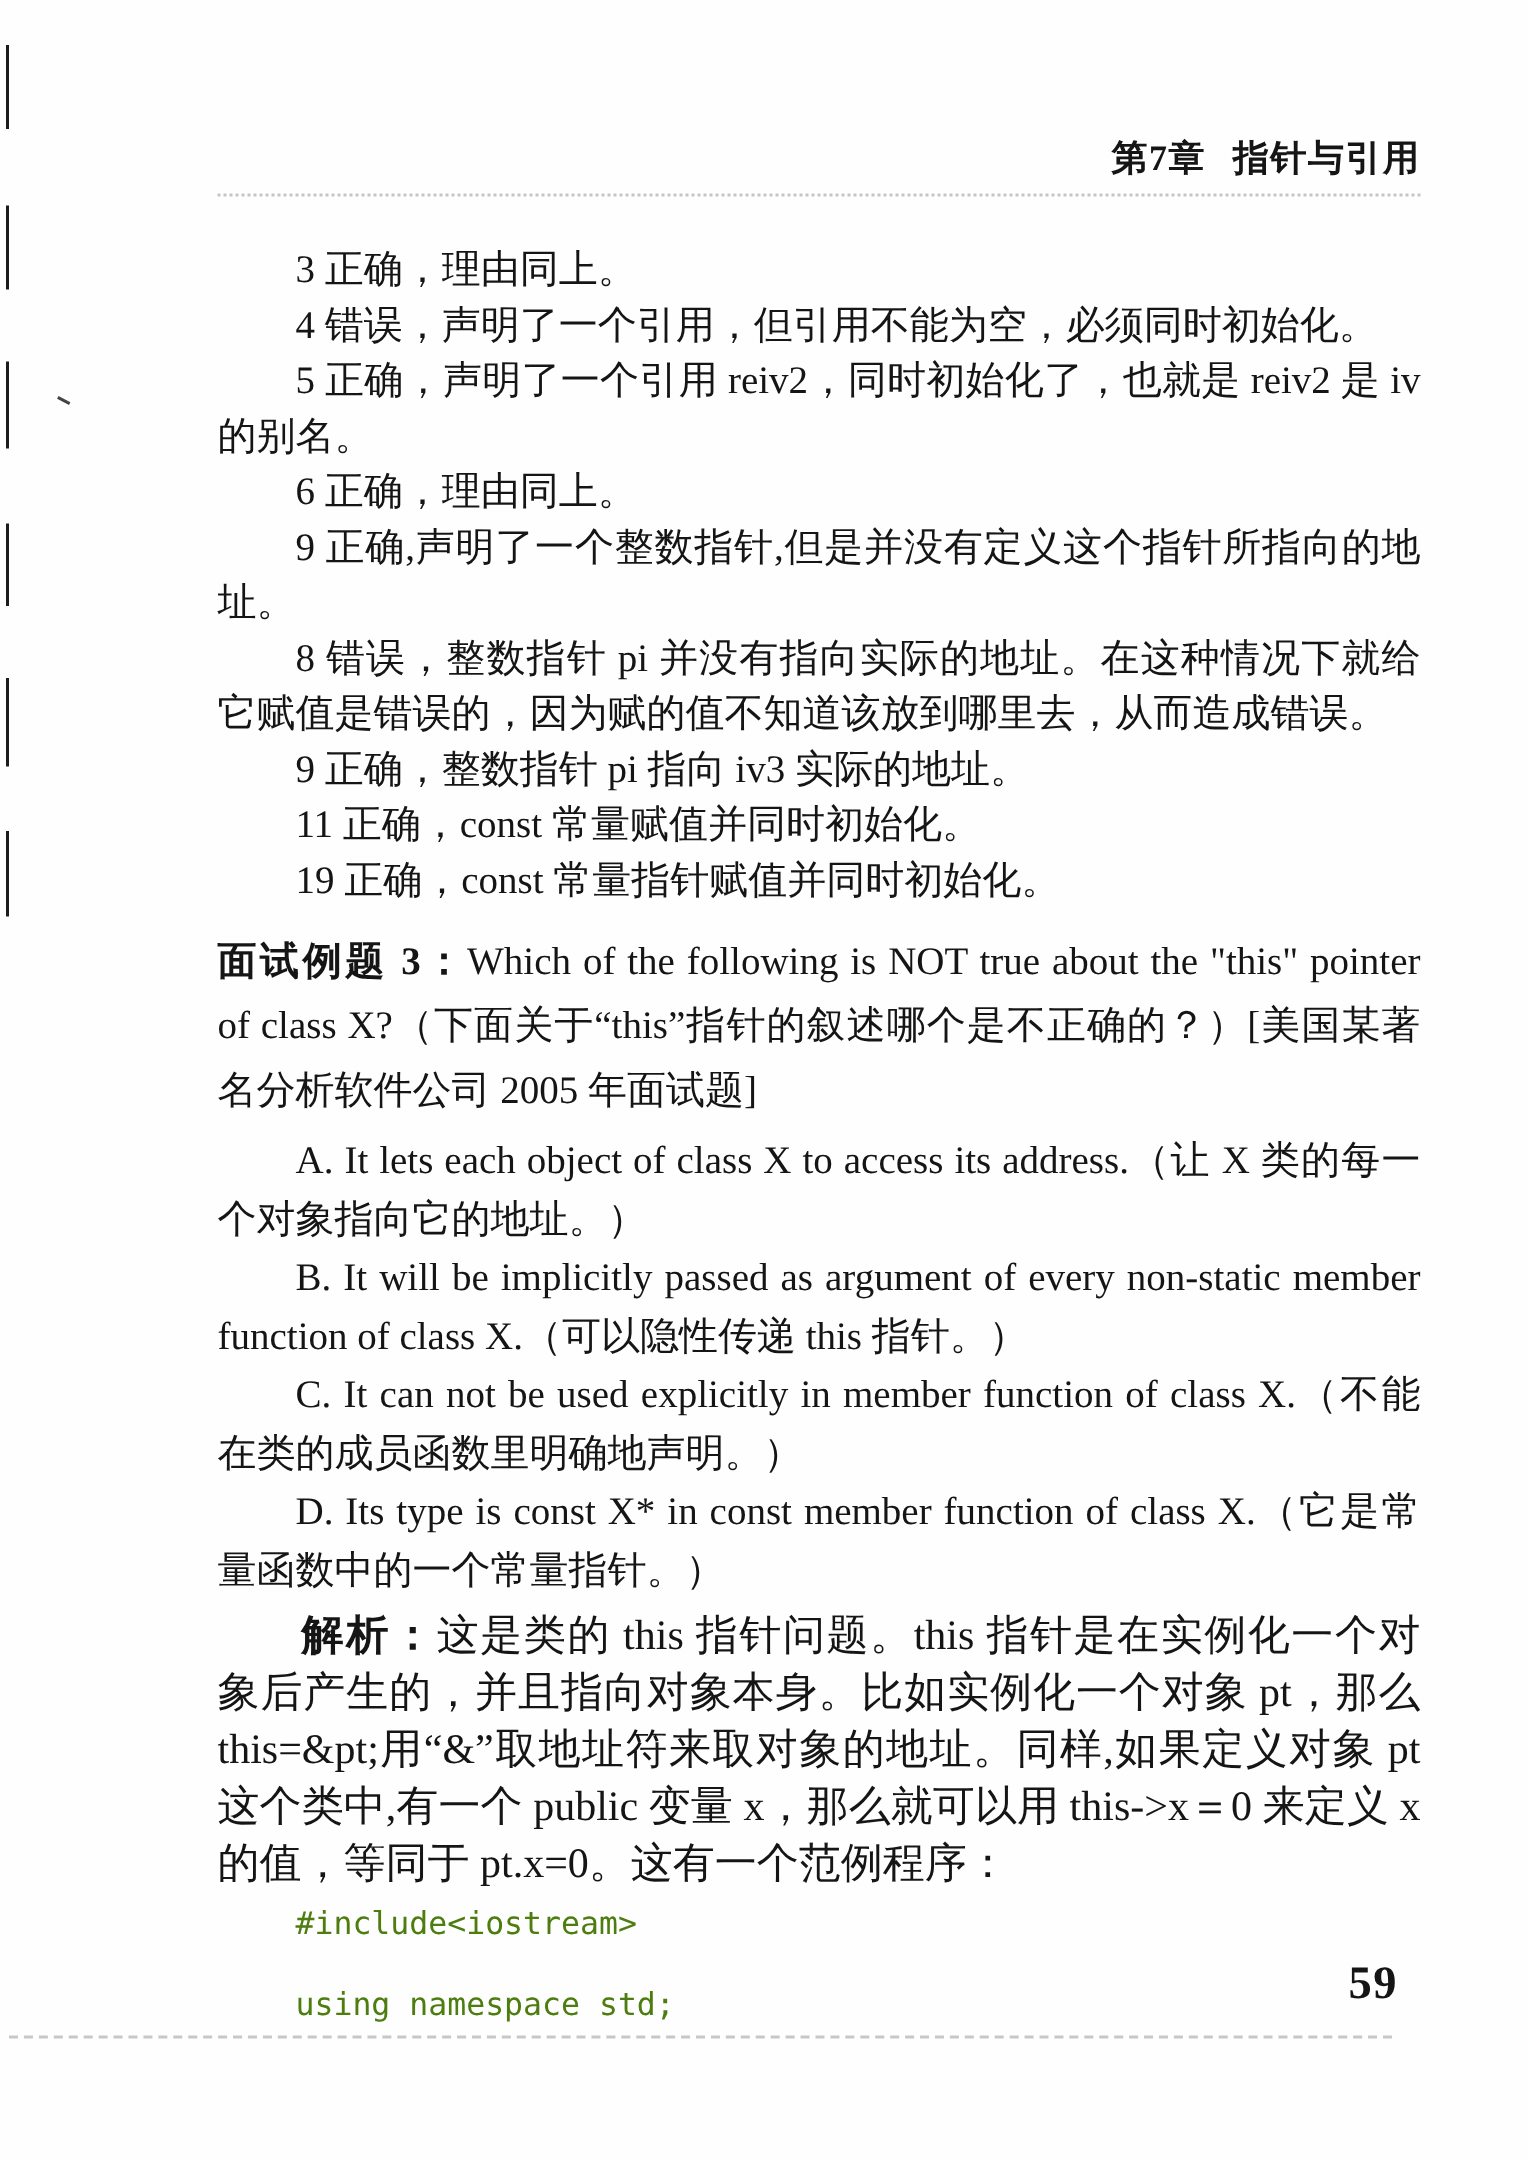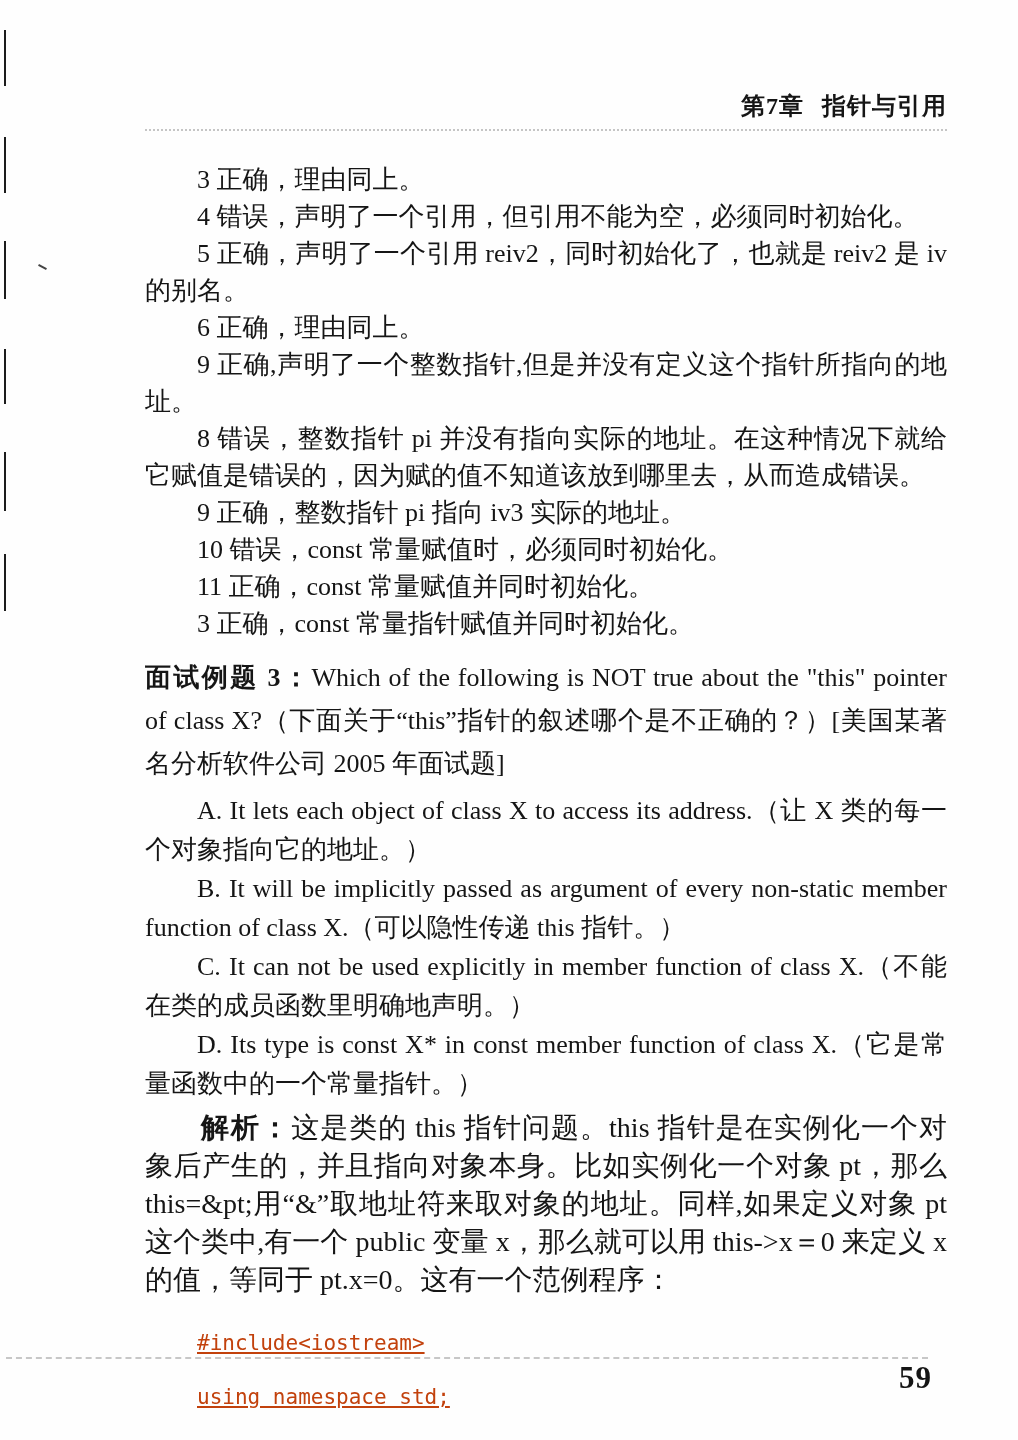--- a/index.html
+++ b/index.html
@@ -57,38 +57,37 @@
   }
   .analysis {
     margin:6px 0 0 0;
     font-size:28px;
     line-height:38px;
     text-indent:2em;
     text-align:justify;
   }
   .analysis .lead { font-weight:bold; letter-spacing:1px; }
   .code {
-    margin:32px 0 0 52px;
+    margin:8px 0 0 52px;
     font-family:"DejaVu Sans Mono","Liberation Mono",monospace;
     font-size:21px;
-    color:#c2410c;
-    text-decoration:underline;
+    color:#4d7c0f;
   }
   .code p { margin:0 0 30px 0; line-height:24px; }
   .footer-rule {
     position:absolute;
     left:6px; top:1357px;
     width:922px;
     border-top:2px dashed #9b9b9b;
     opacity:.55;
     height:0;
   }
   .page-number {
     position:absolute;
-    right:86px; top:1360px;
+    right:86px; top:1304px;
     font-size:31px;
     font-weight:bold;
     letter-spacing:1px;
   }
   .vline {
     position:absolute;
     left:4px; width:2px;
     background:#1c1c1c;
   }
   .stray-mark {
@@ -118,23 +117,22 @@
   <div class="header-rule"></div>
 
   <div class="answers">
     <p>3 正确，理由同上。</p>
     <p>4 错误，声明了一个引用，但引用不能为空，必须同时初始化。</p>
     <p>5 正确，声明了一个引用 reiv2，同时初始化了，也就是 reiv2 是 iv 的别名。</p>
     <p>6 正确，理由同上。</p>
     <p>9 正确,声明了一个整数指针,但是并没有定义这个指针所指向的地址。</p>
     <p>8 错误，整数指针 pi 并没有指向实际的地址。在这种情况下就给它赋值是错误的，因为赋的值不知道该放到哪里去，从而造成错误。</p>
     <p>9 正确，整数指针 pi 指向 iv3 实际的地址。</p>
-    <p>10 错误，const 常量赋值时，必须同时初始化。</p>
     <p>11 正确，const 常量赋值并同时初始化。</p>
-    <p>3 正确，const 常量指针赋值并同时初始化。</p>
+    <p>19 正确，const 常量指针赋值并同时初始化。</p>
   </div>
 
   <p class="problem">
     <span class="lead">面试例题 3：</span><span>Which of the following is NOT true about the "this" pointer of class X?（下面关于“this”指针的叙述哪个是不正确的？）[美国某著名分析软件公司 2005 年面试题]</span>
   </p>
 
   <div class="options">
     <p>A. It lets each object of class X to access its address.（让 X 类的每一个对象指向它的地址。）</p>
     <p>B. It will be implicitly passed as argument of every non-static member function of class X.（可以隐性传递 this 指针。）</p>
     <p>C. It can not be used explicitly in member function of class X.（不能在类的成员函数里明确地声明。）</p>

